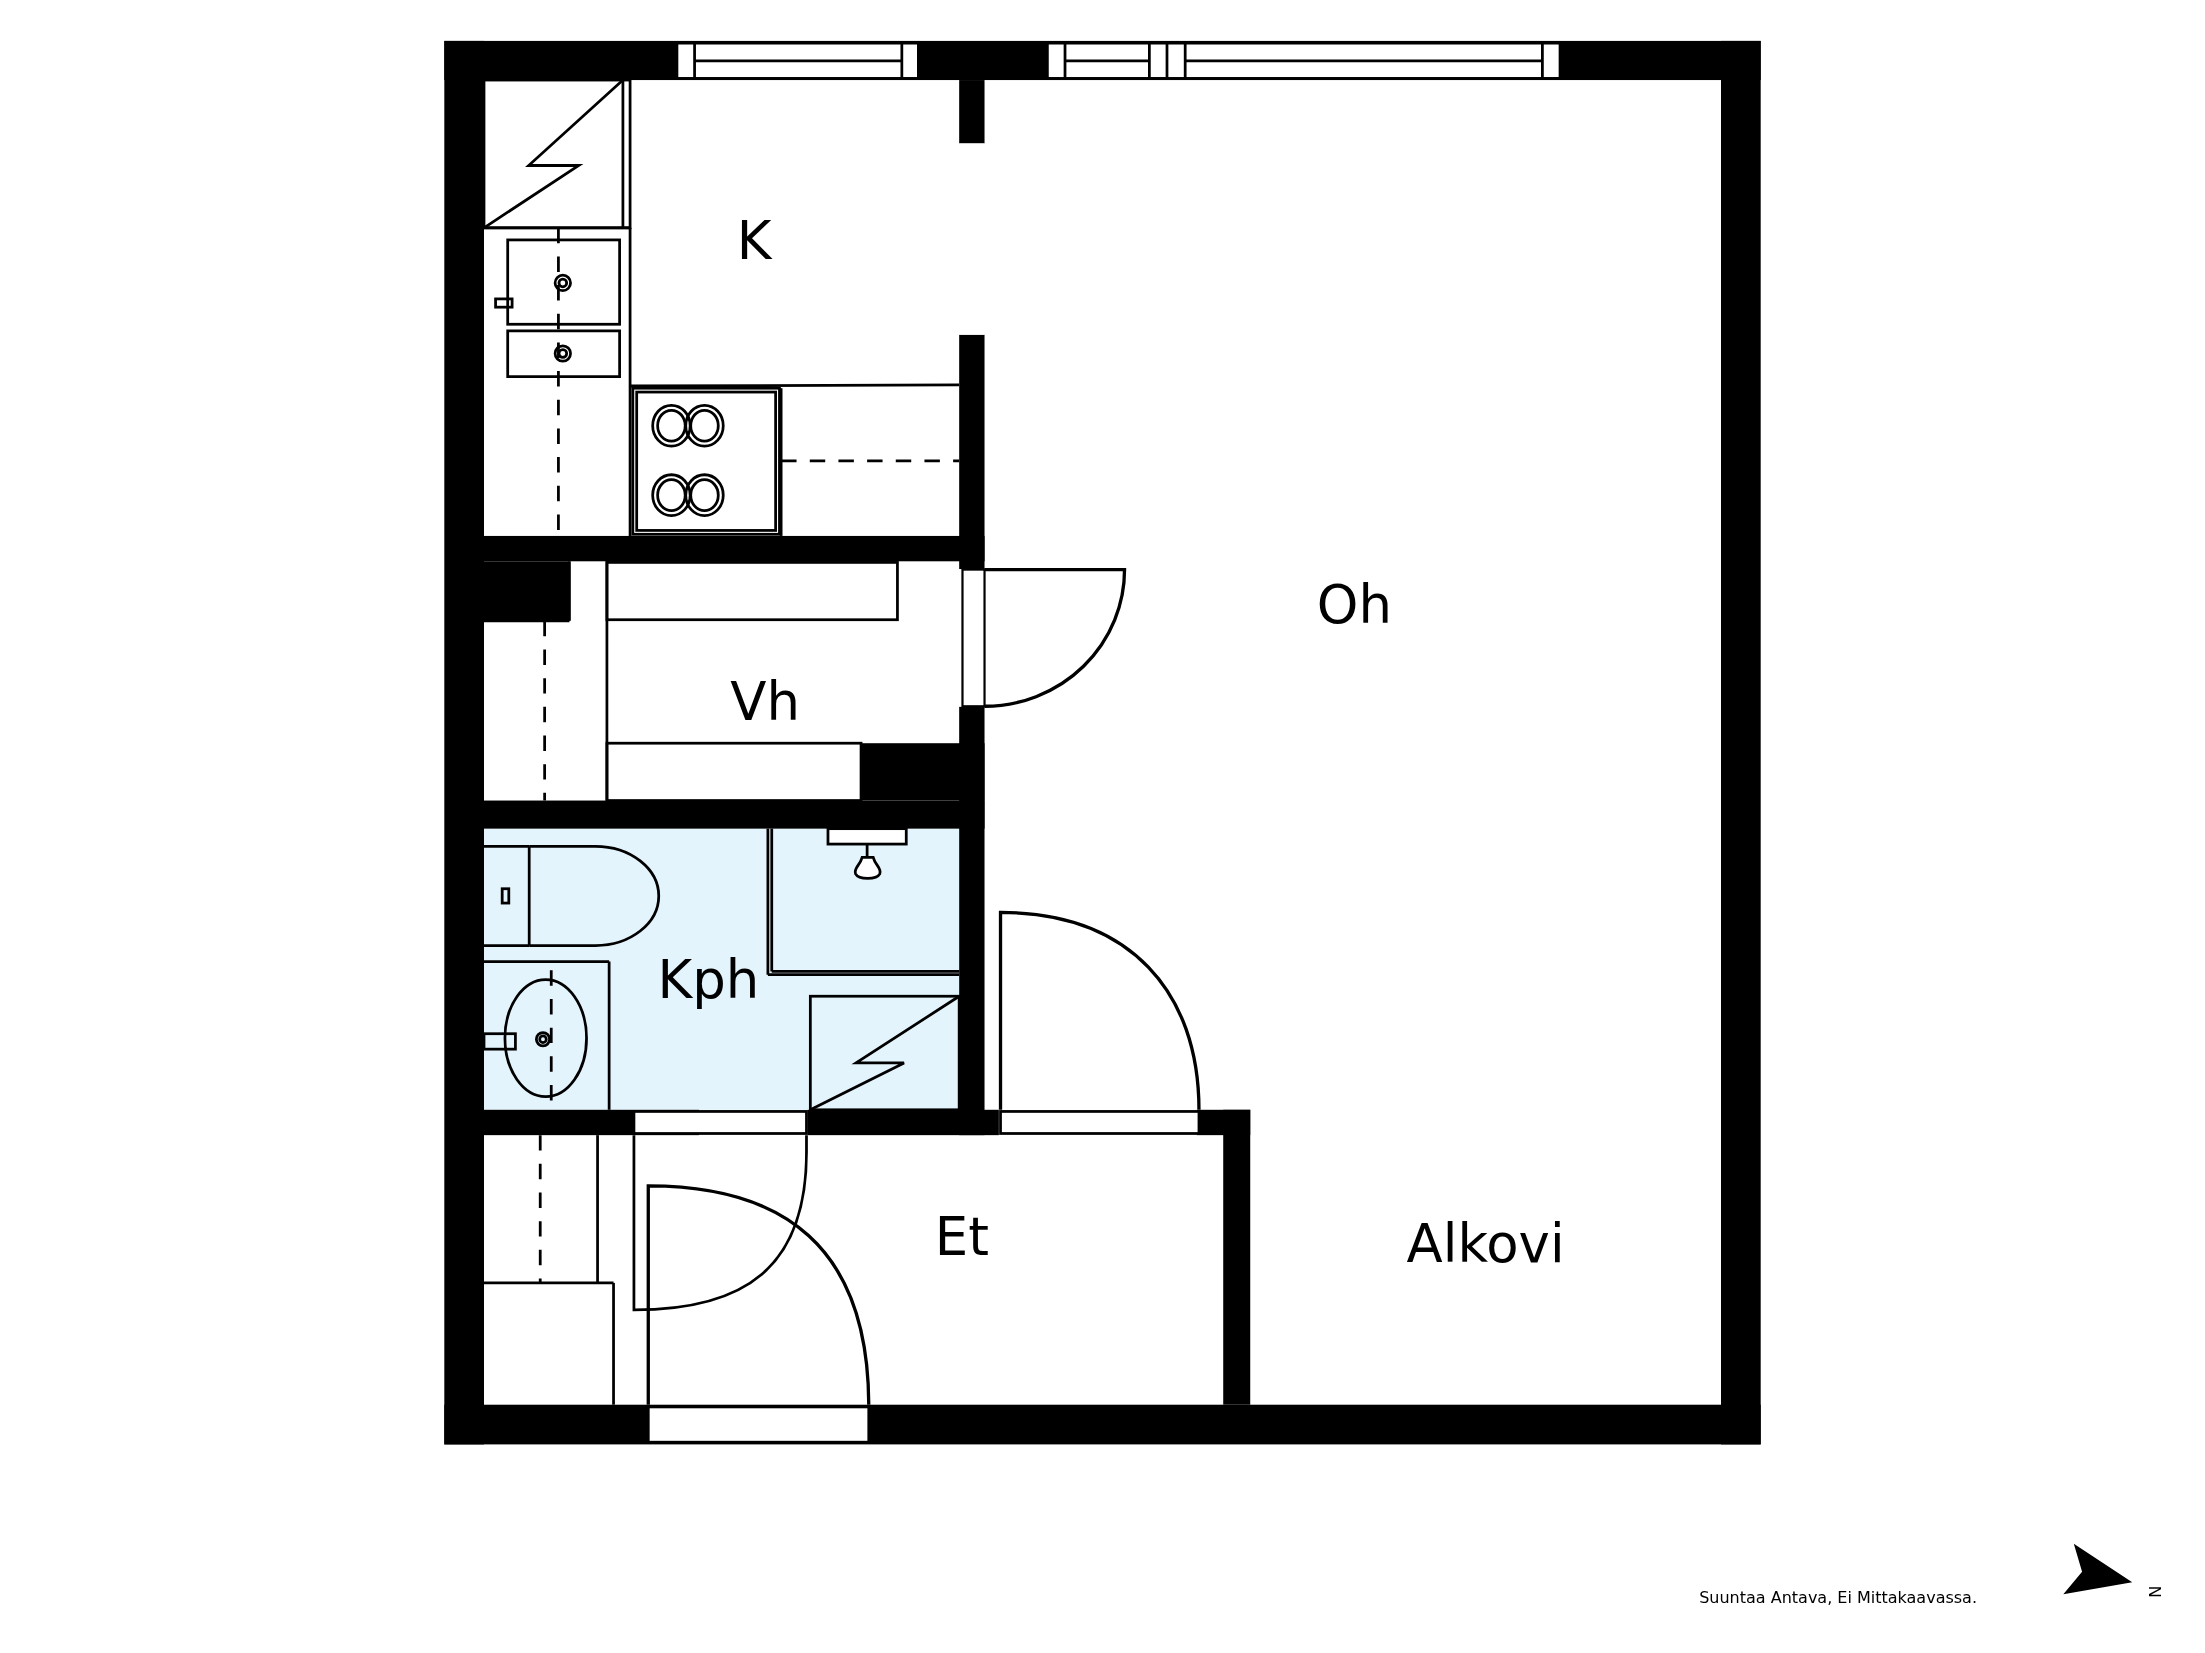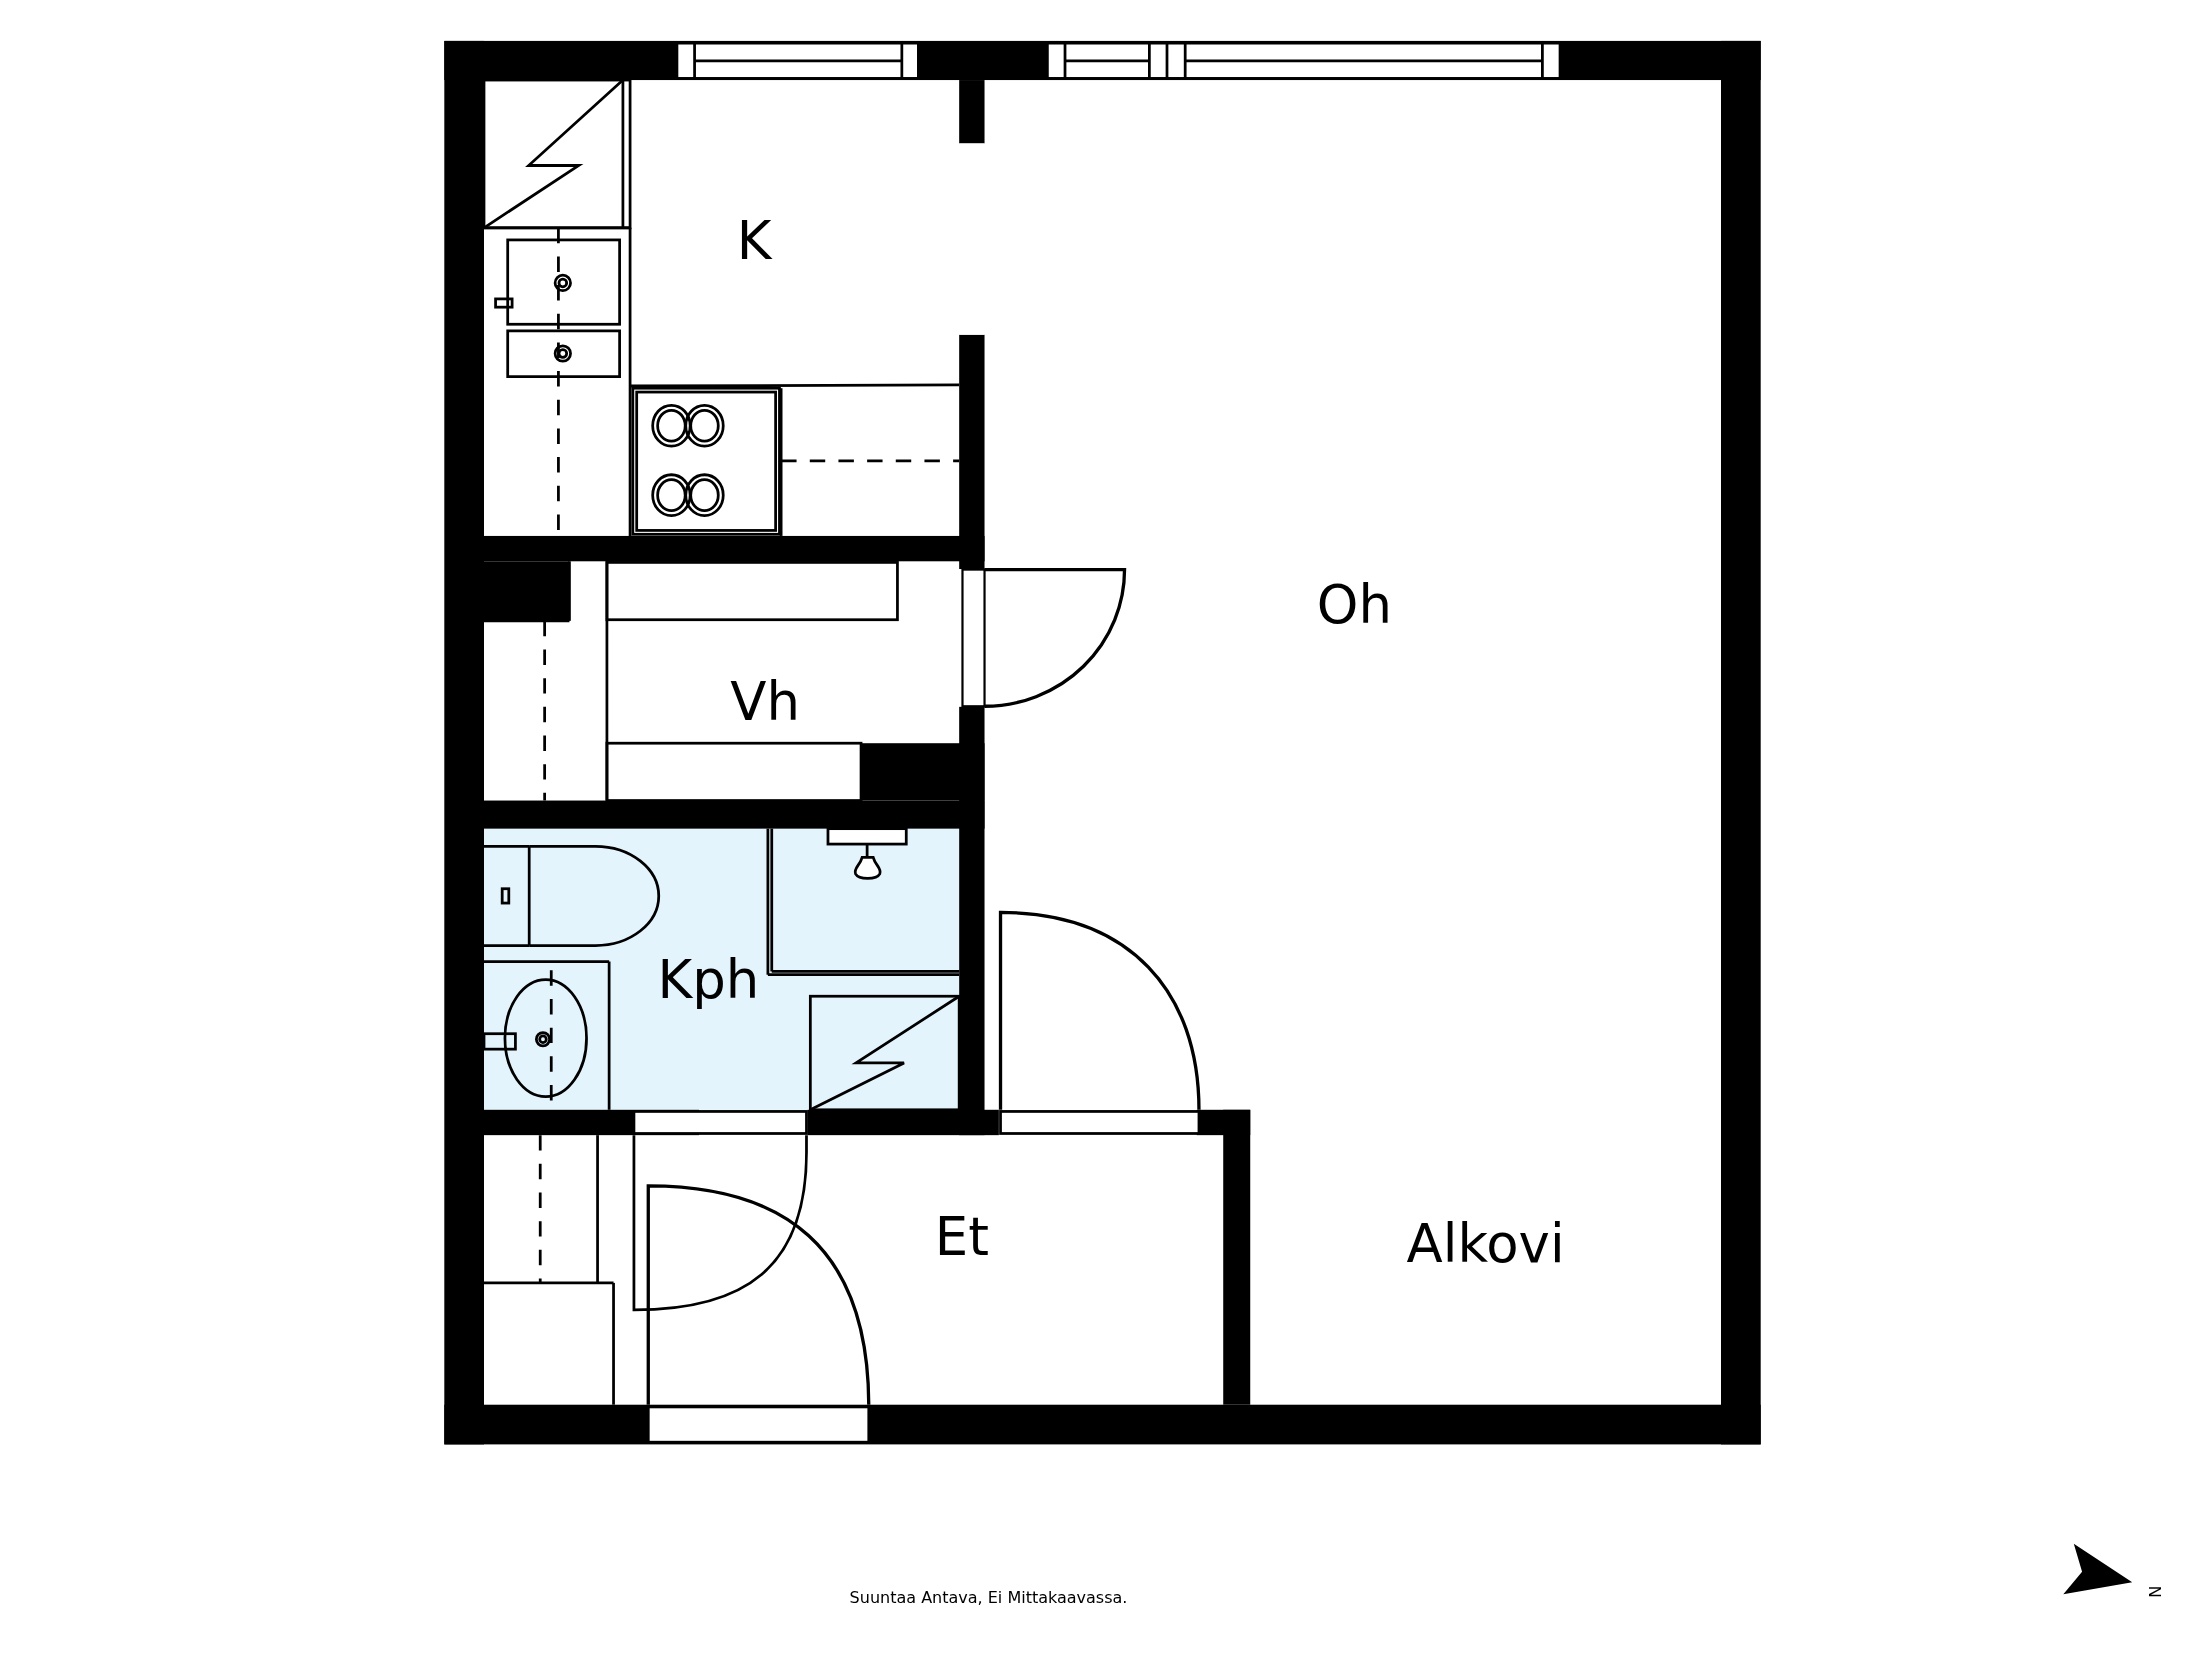--- a/index.html
+++ b/index.html
@@ -9,21 +9,21 @@
       font-family: "DejaVu Sans", sans-serif;
       font-size: 96px;
       fill: #000000;
       text-anchor: middle;
       dominant-baseline: middle;
     }
     .footer-note {
       position: absolute;
       left: 0; width: 1977px;
       top: 1588px;
-      text-align: center;
+      text-align: right;
       font-family: "DejaVu Sans", sans-serif;
       font-size: 16px;
       color: #000000;
     }
     .north-label {
       font-family: "DejaVu Sans", sans-serif;
       font-size: 30px;
       fill: #000;
     }
   </style>

